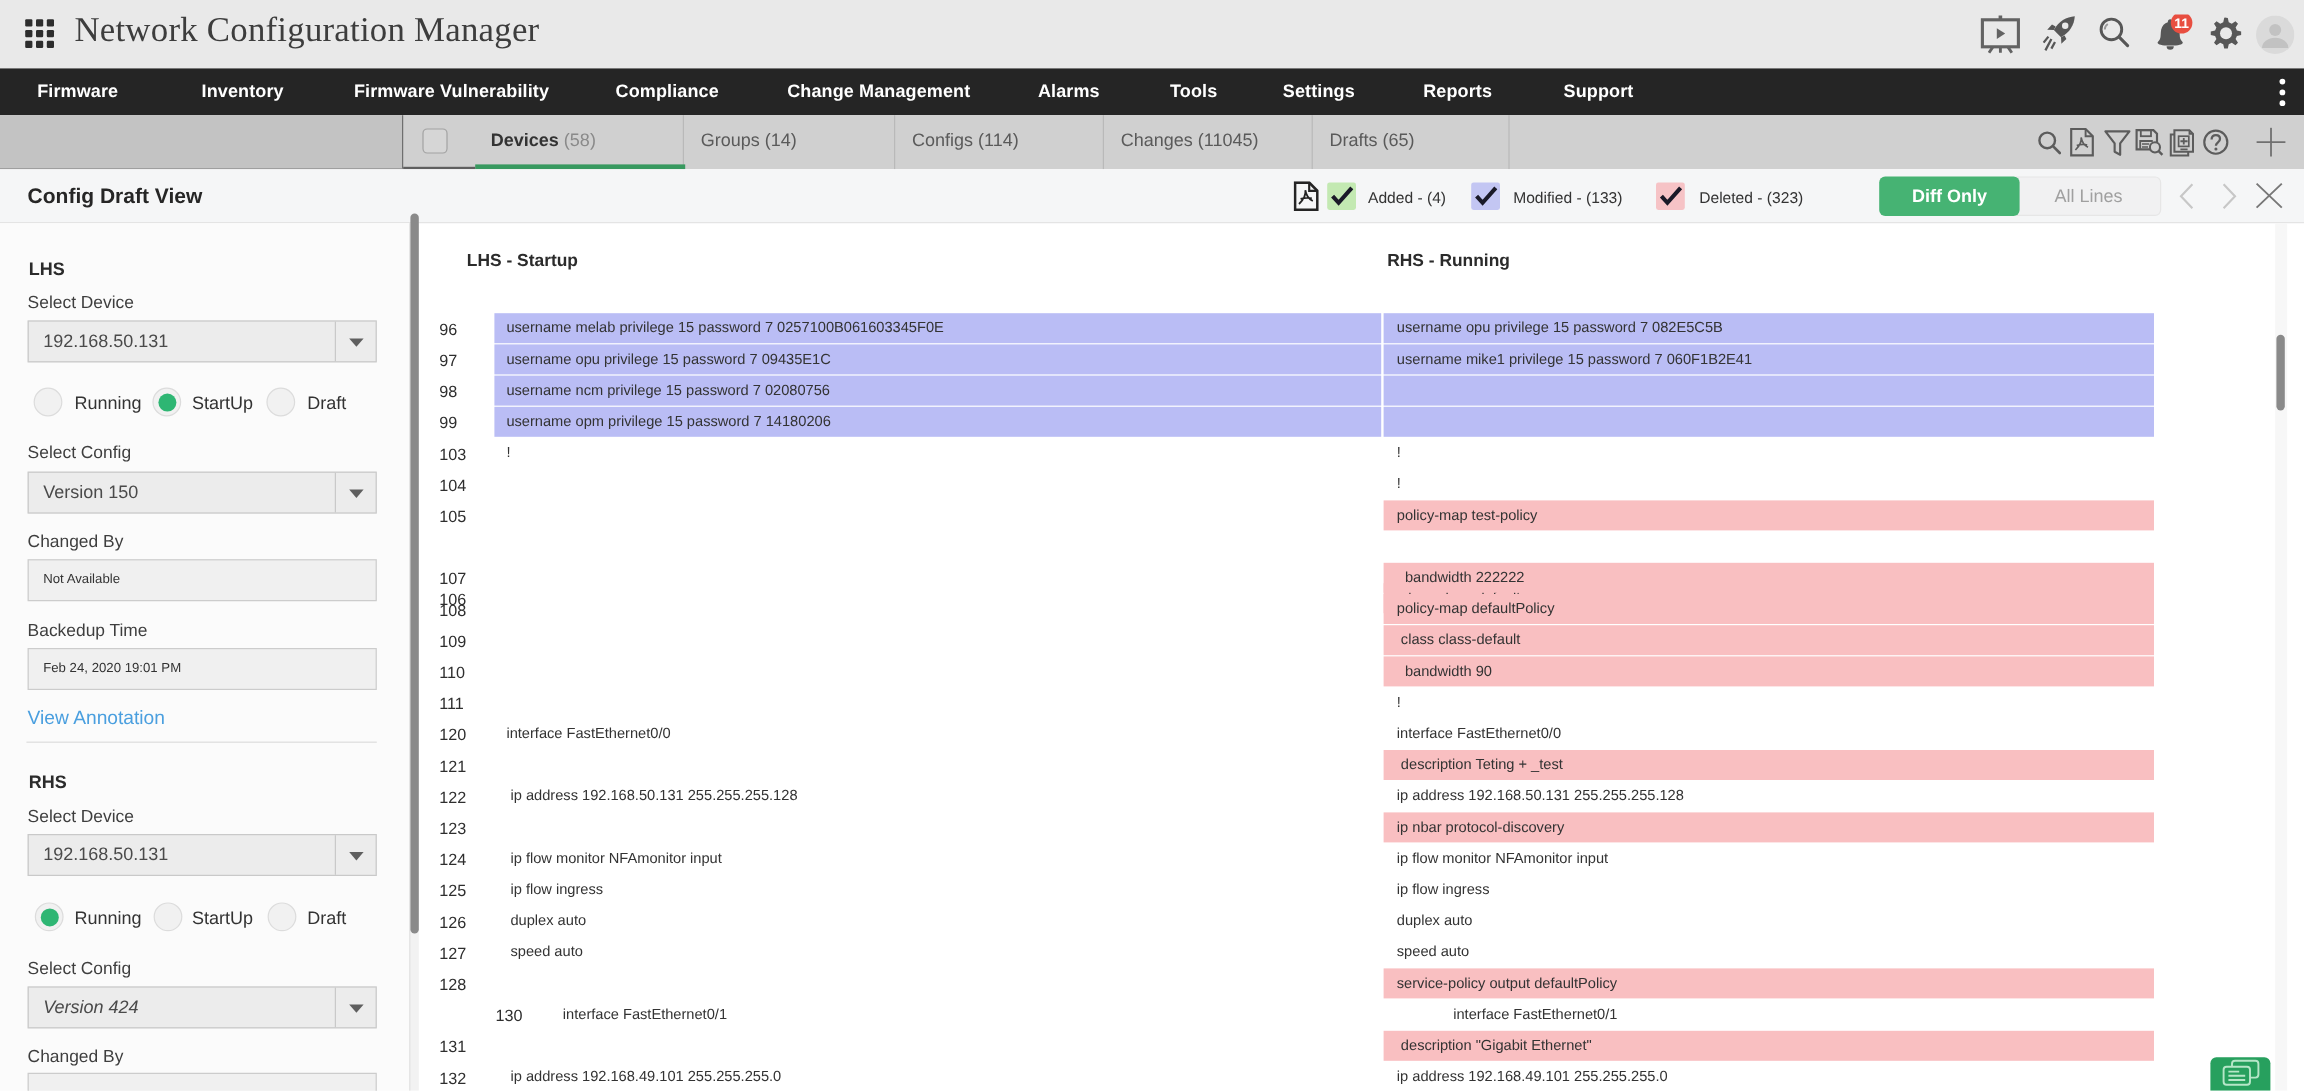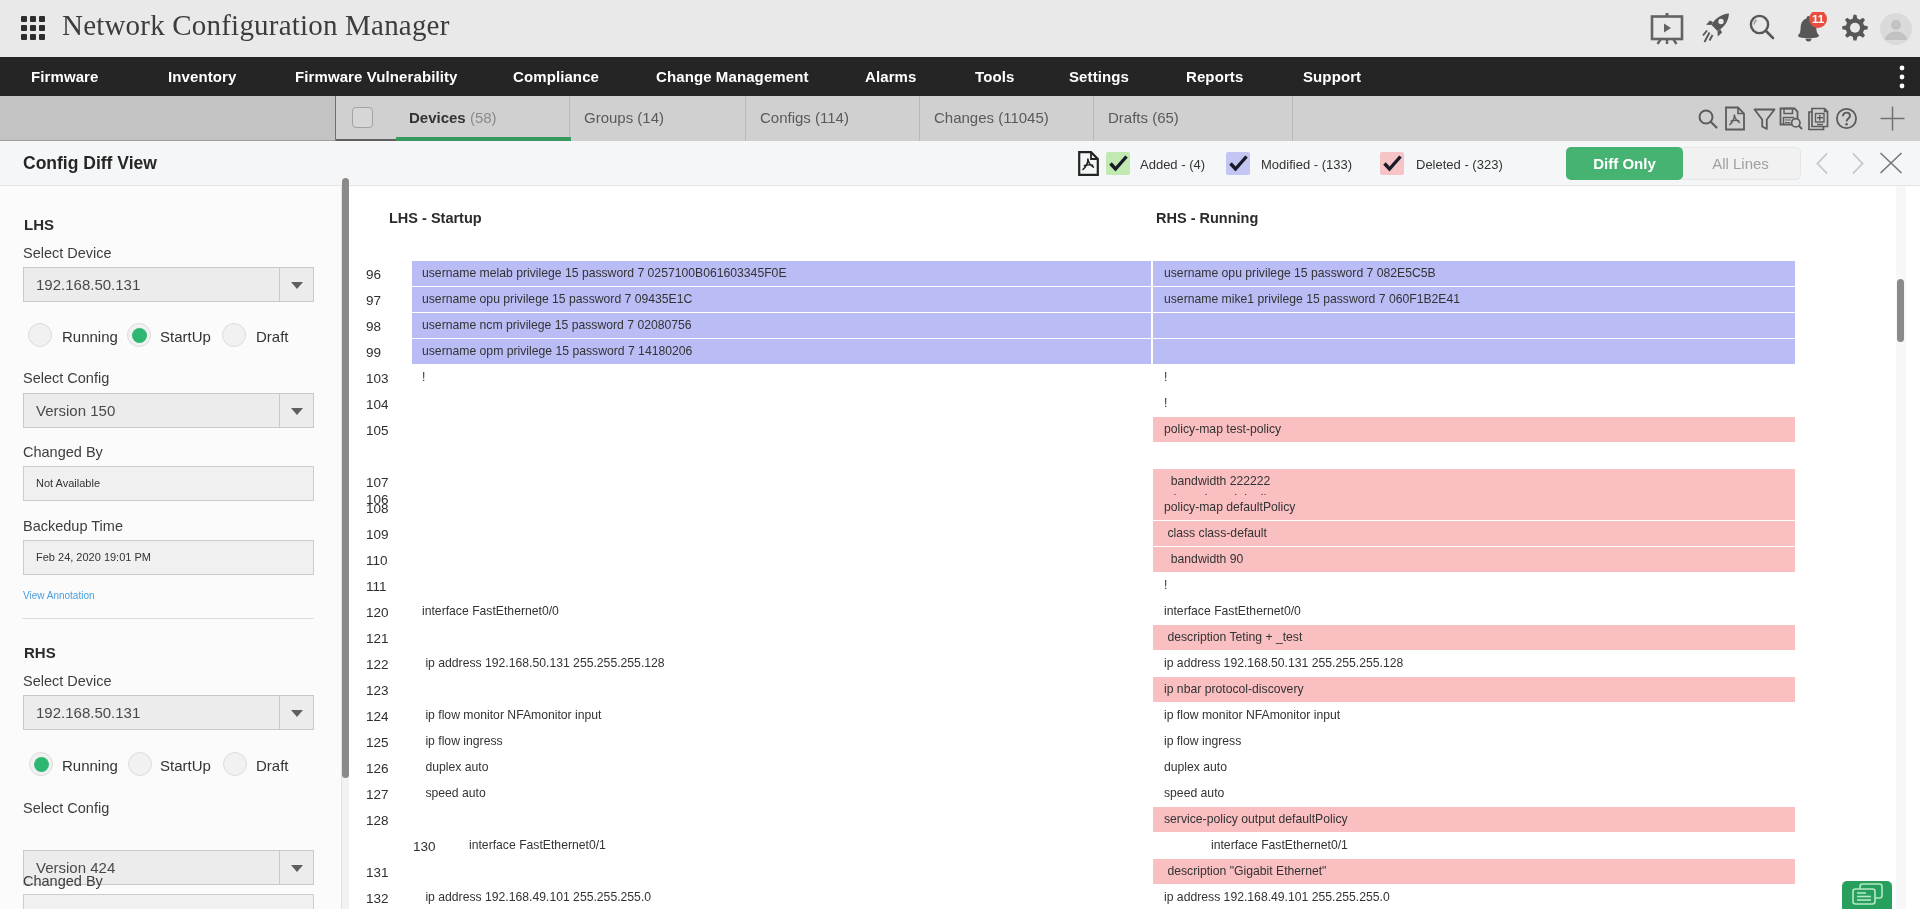--- a/index.html
+++ b/index.html
@@ -33,21 +33,21 @@
 #sidebar { position:absolute; left:0; top:186px; width:341px; height:723px; background:#fbfbfb; }
 #sidebar .h { position:absolute; left:24px; font-size:15px; font-weight:bold; color:#2b2b2b; }
 #sidebar .lbl { position:absolute; left:23px; font-size:14.5px; color:#3e3e3e; }
 .sel { position:absolute; left:23px; width:291px; height:35px; background:#ececec; border:1px solid #c9c9c9; font-size:15px; color:#4a4a4a; line-height:33px; padding-left:12px; }
 .sel .arr { position:absolute; right:0; top:0; width:34px; height:33px; border-left:1px solid #c9c9c9; }
 .sel .arr:after { content:""; position:absolute; left:11px; top:14px; border-left:6px solid transparent; border-right:6px solid transparent; border-top:7px solid #5f5f5f; }
 .inp { position:absolute; left:23px; width:291px; height:35px; background:#f0f0f0; border:1px solid #ccc; font-size:11px; color:#333; line-height:33px; padding-left:12px; }
 .radio { position:absolute; width:24px; height:24px; border-radius:50%; background:#f1f1f1; border:1px solid #dcdcdc; }
 .radio.on:after { content:""; position:absolute; left:3.5px; top:3.5px; width:15px; height:15px; border-radius:50%; background:#2eb673; }
 .rlabel { position:absolute; font-size:15px; color:#333; }
-#vannot { position:absolute; left:23px; top:590px; font-size:10px; color:#4a9fdf; }
+#vannot { position:absolute; left:23px; top:590px; font-size:16px; color:#4a9fdf; }
 #sep1 { position:absolute; left:22px; top:618px; width:292px; height:1px; background:#ddd; }
 
 #sb-left { position:absolute; left:341px; top:186px; width:8px; height:723px; background:#f2f2f2; border-left:1px solid #e2e2e2; }
 #sb-left-thumb { position:absolute; left:341.5px; top:178px; width:7px; height:600px; background:#8a8a8a; border-radius:4px; }
 #sb-right { position:absolute; left:1896px; top:186px; width:10px; height:723px; background:#f7f7f7; }
 #sb-right-thumb { position:absolute; left:1897px; top:279px; width:7px; height:63px; background:#8a8a8a; border-radius:4px; }
 
 #lhs-head { position:absolute; left:389px; top:210px; font-size:14.5px; font-weight:bold; color:#2b2b2b; }
 #rhs-head { position:absolute; left:1156px; top:210px; font-size:14.5px; font-weight:bold; color:#2b2b2b; }
 .row { position:absolute; left:0; width:1920px; height:26px; }
@@ -87,26 +87,26 @@
     <span style="left: 1186px;">Reports</span>
     <span style="left: 1303px;">Support</span>
   </div>
 <div id="tabbar">
   <div id="tab-left"></div>
   <div id="tab-check"></div>
   <div class="tab" style="left:396px;width:174px;"><b>Devices</b> <span class="cnt">(58)</span></div>
   <div class="tab" style="left:571px;width:175px;">Groups (14)</div>
   <div class="tab" style="left:747px;width:173px;">Configs (114)</div>
   <div class="tab" style="left:921px;width:173px;">Changes (11045)</div>
-  <div class="tab" style="left:1095px;width:198px;">Drafts (65)</div>
+  <div class="tab" style="left:1095px;width:163px;">Drafts (65)</div>
   <div id="tab-underline"></div>
   <div id="tab-darkline"></div>
 </div>
 <div id="cdv">
-  <div id="cdv-title">Config Diff View</div>
+  <div id="cdv-title">Config Draft View</div>
   <div class="ckbox" style="left:1106px;background:#c3e9b2;"></div>
   <div class="cklabel" style="left:1140px;">Added - (4)</div>
   <div class="ckbox" style="left:1226px;background:#c3c6f3;"></div>
   <div class="cklabel" style="left:1261px;">Modified - (133)</div>
   <div class="ckbox" style="left:1380px;background:#f6c3c6;"></div>
   <div class="cklabel" style="left:1416px;">Deleted - (323)</div>
   <div id="btn-diffonly">Diff Only</div>
   <div id="btn-alllines">All Lines</div>
 </div>
 <div id="sidebar">
@@ -128,21 +128,21 @@
 <div class="h" style="top: 458px;">RHS</div>
     <div class="lbl" style="top: 487px;">Select Device</div>
     <div class="sel" style="top: 509px;">192.168.50.131<span class="arr"></span></div>
     <div class="radio on" style="left: 29px; top: 566px;"></div>
     <span class="rlabel" style="left: 62px; top: 571px;">Running</span>
     <div class="radio" style="left: 128px; top: 566px;"></div>
     <span class="rlabel" style="left: 160px; top: 571px;">StartUp</span>
     <div class="radio" style="left: 223px; top: 566px;"></div>
     <span class="rlabel" style="left: 256px; top: 571px;">Draft</span>
     <div class="lbl" style="top: 614px;">Select Config</div>
-    <div class="sel" style="top: 664px;">Version 424<span class="arr"></span></div>
+    <div class="sel" style="top: 636px; font-style: italic;">Version 424<span class="arr"></span></div>
     <div class="lbl" style="top: 687px;">Changed By</div>
     <div class="inp" style="top: 708px;"></div>
   </div>
 <div id="vannot">View Annotation</div>
 <div id="sep1"></div>
 <div id="sidebar2"></div>
 <div id="sb-left"></div>
 <div id="sb-left-thumb"></div>
 <div id="sb-right"></div>
 <div id="sb-right-thumb"></div>

